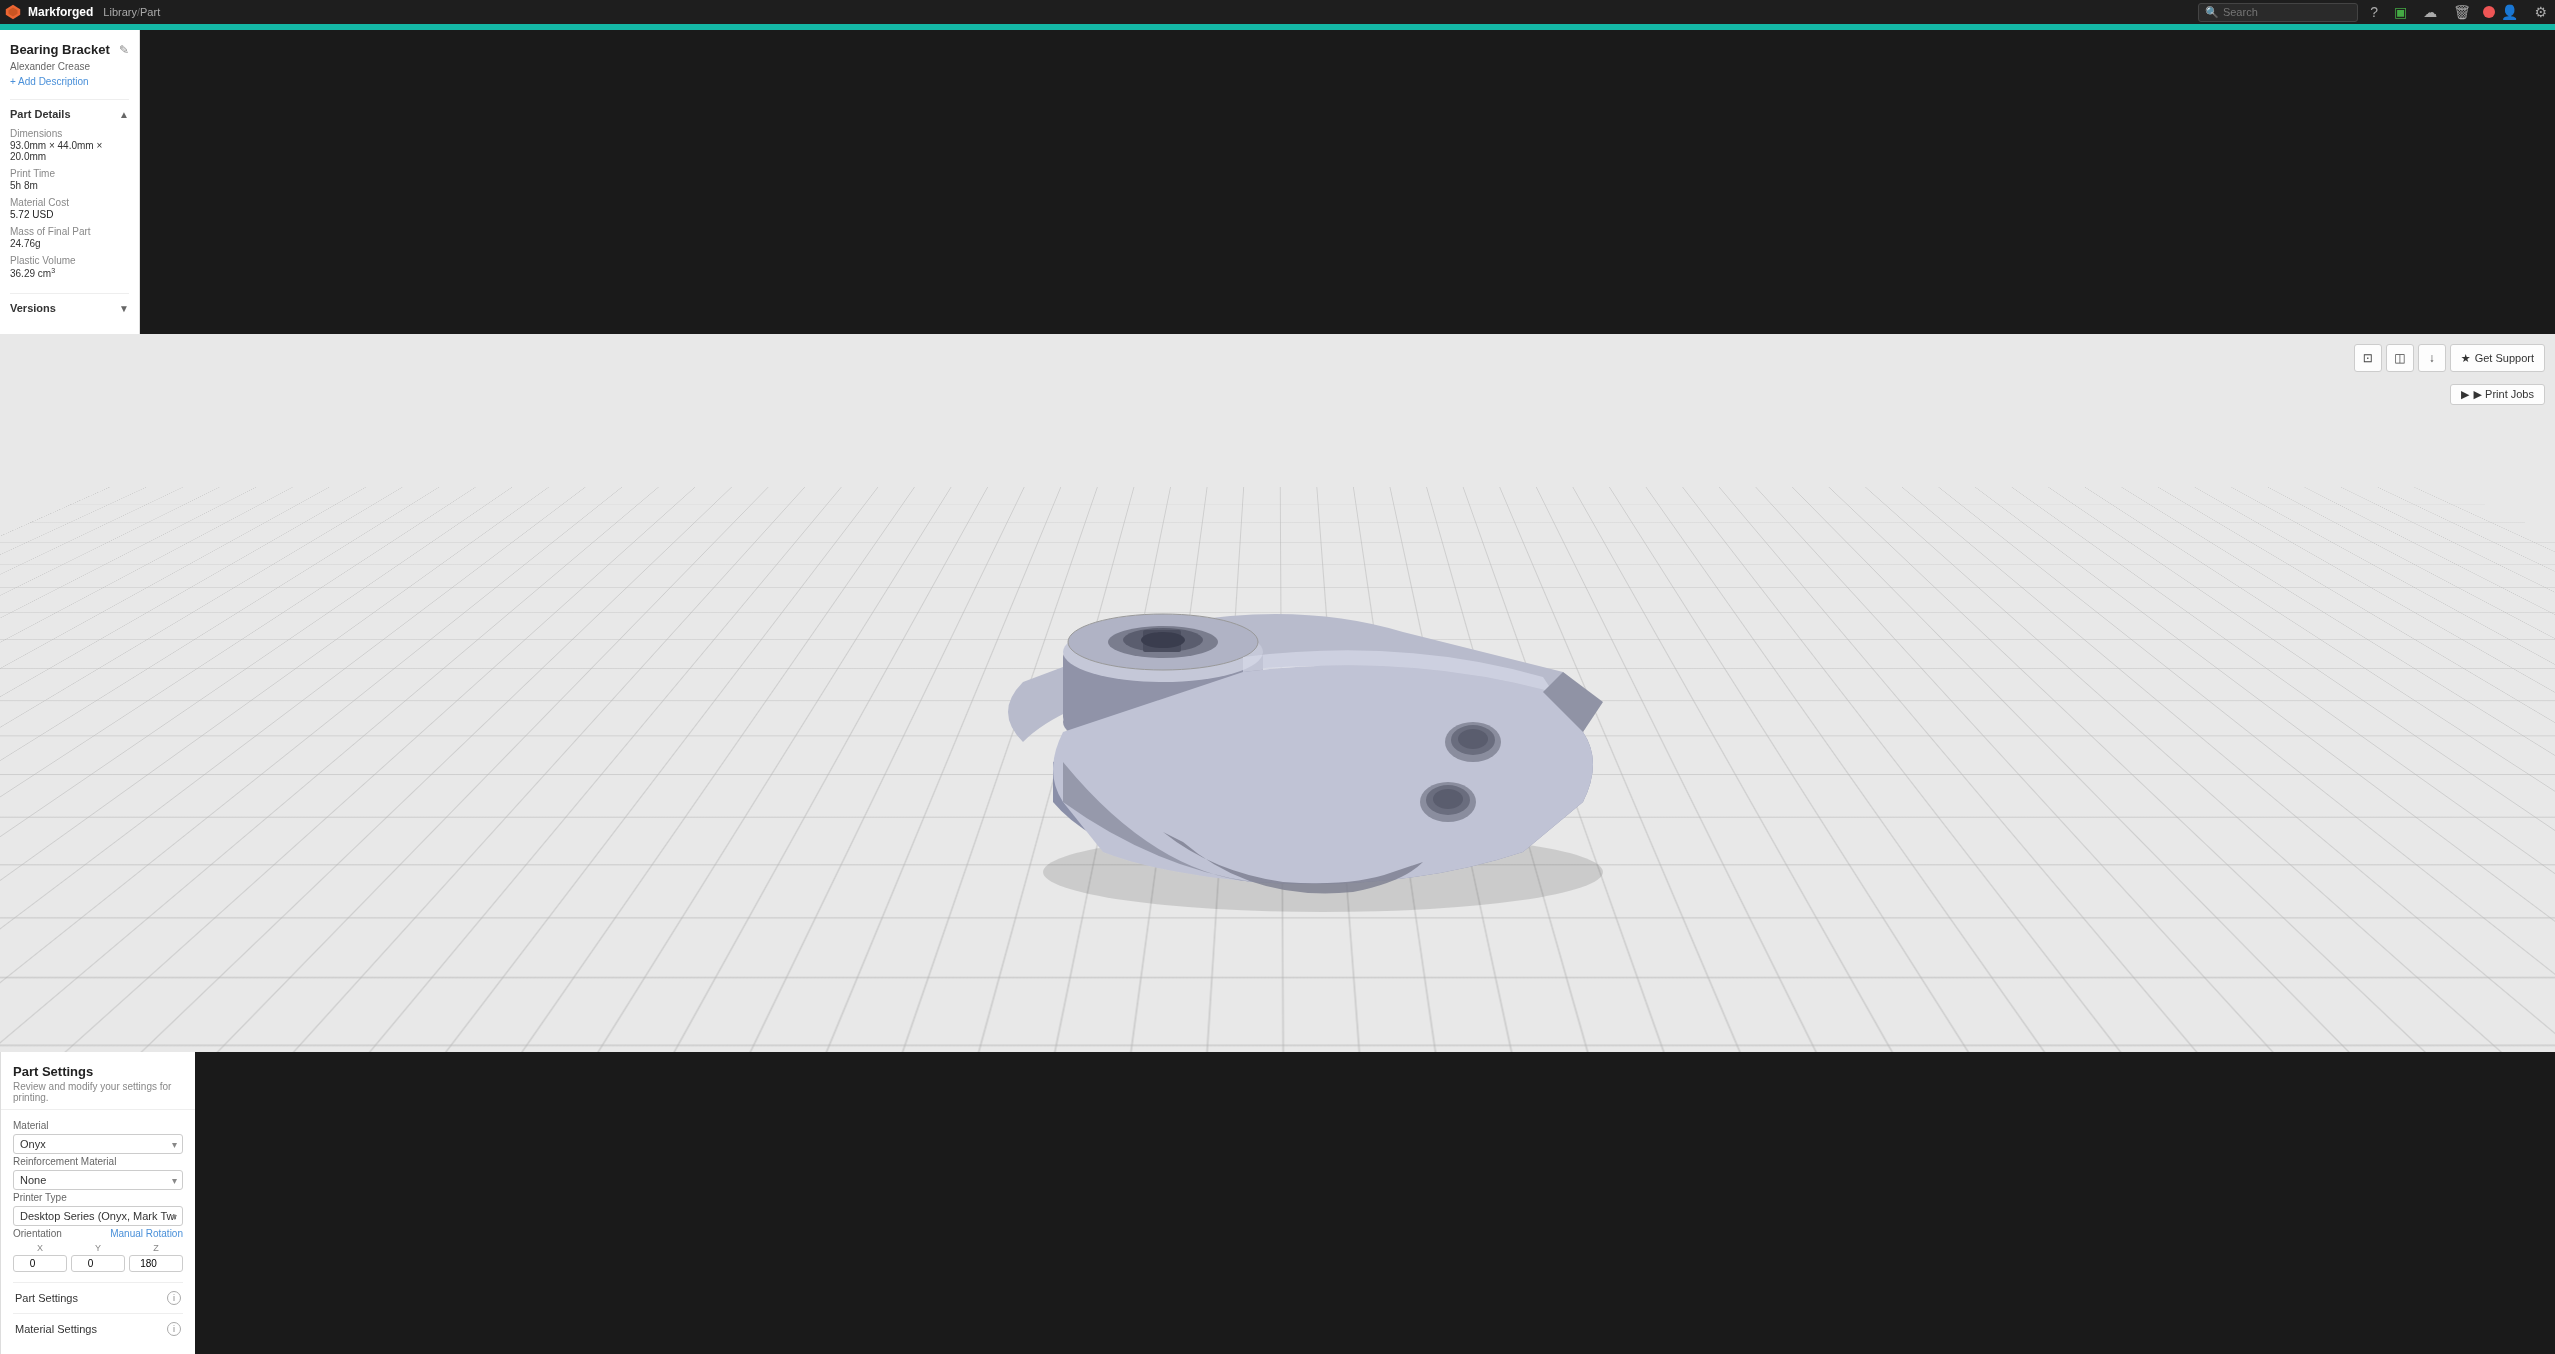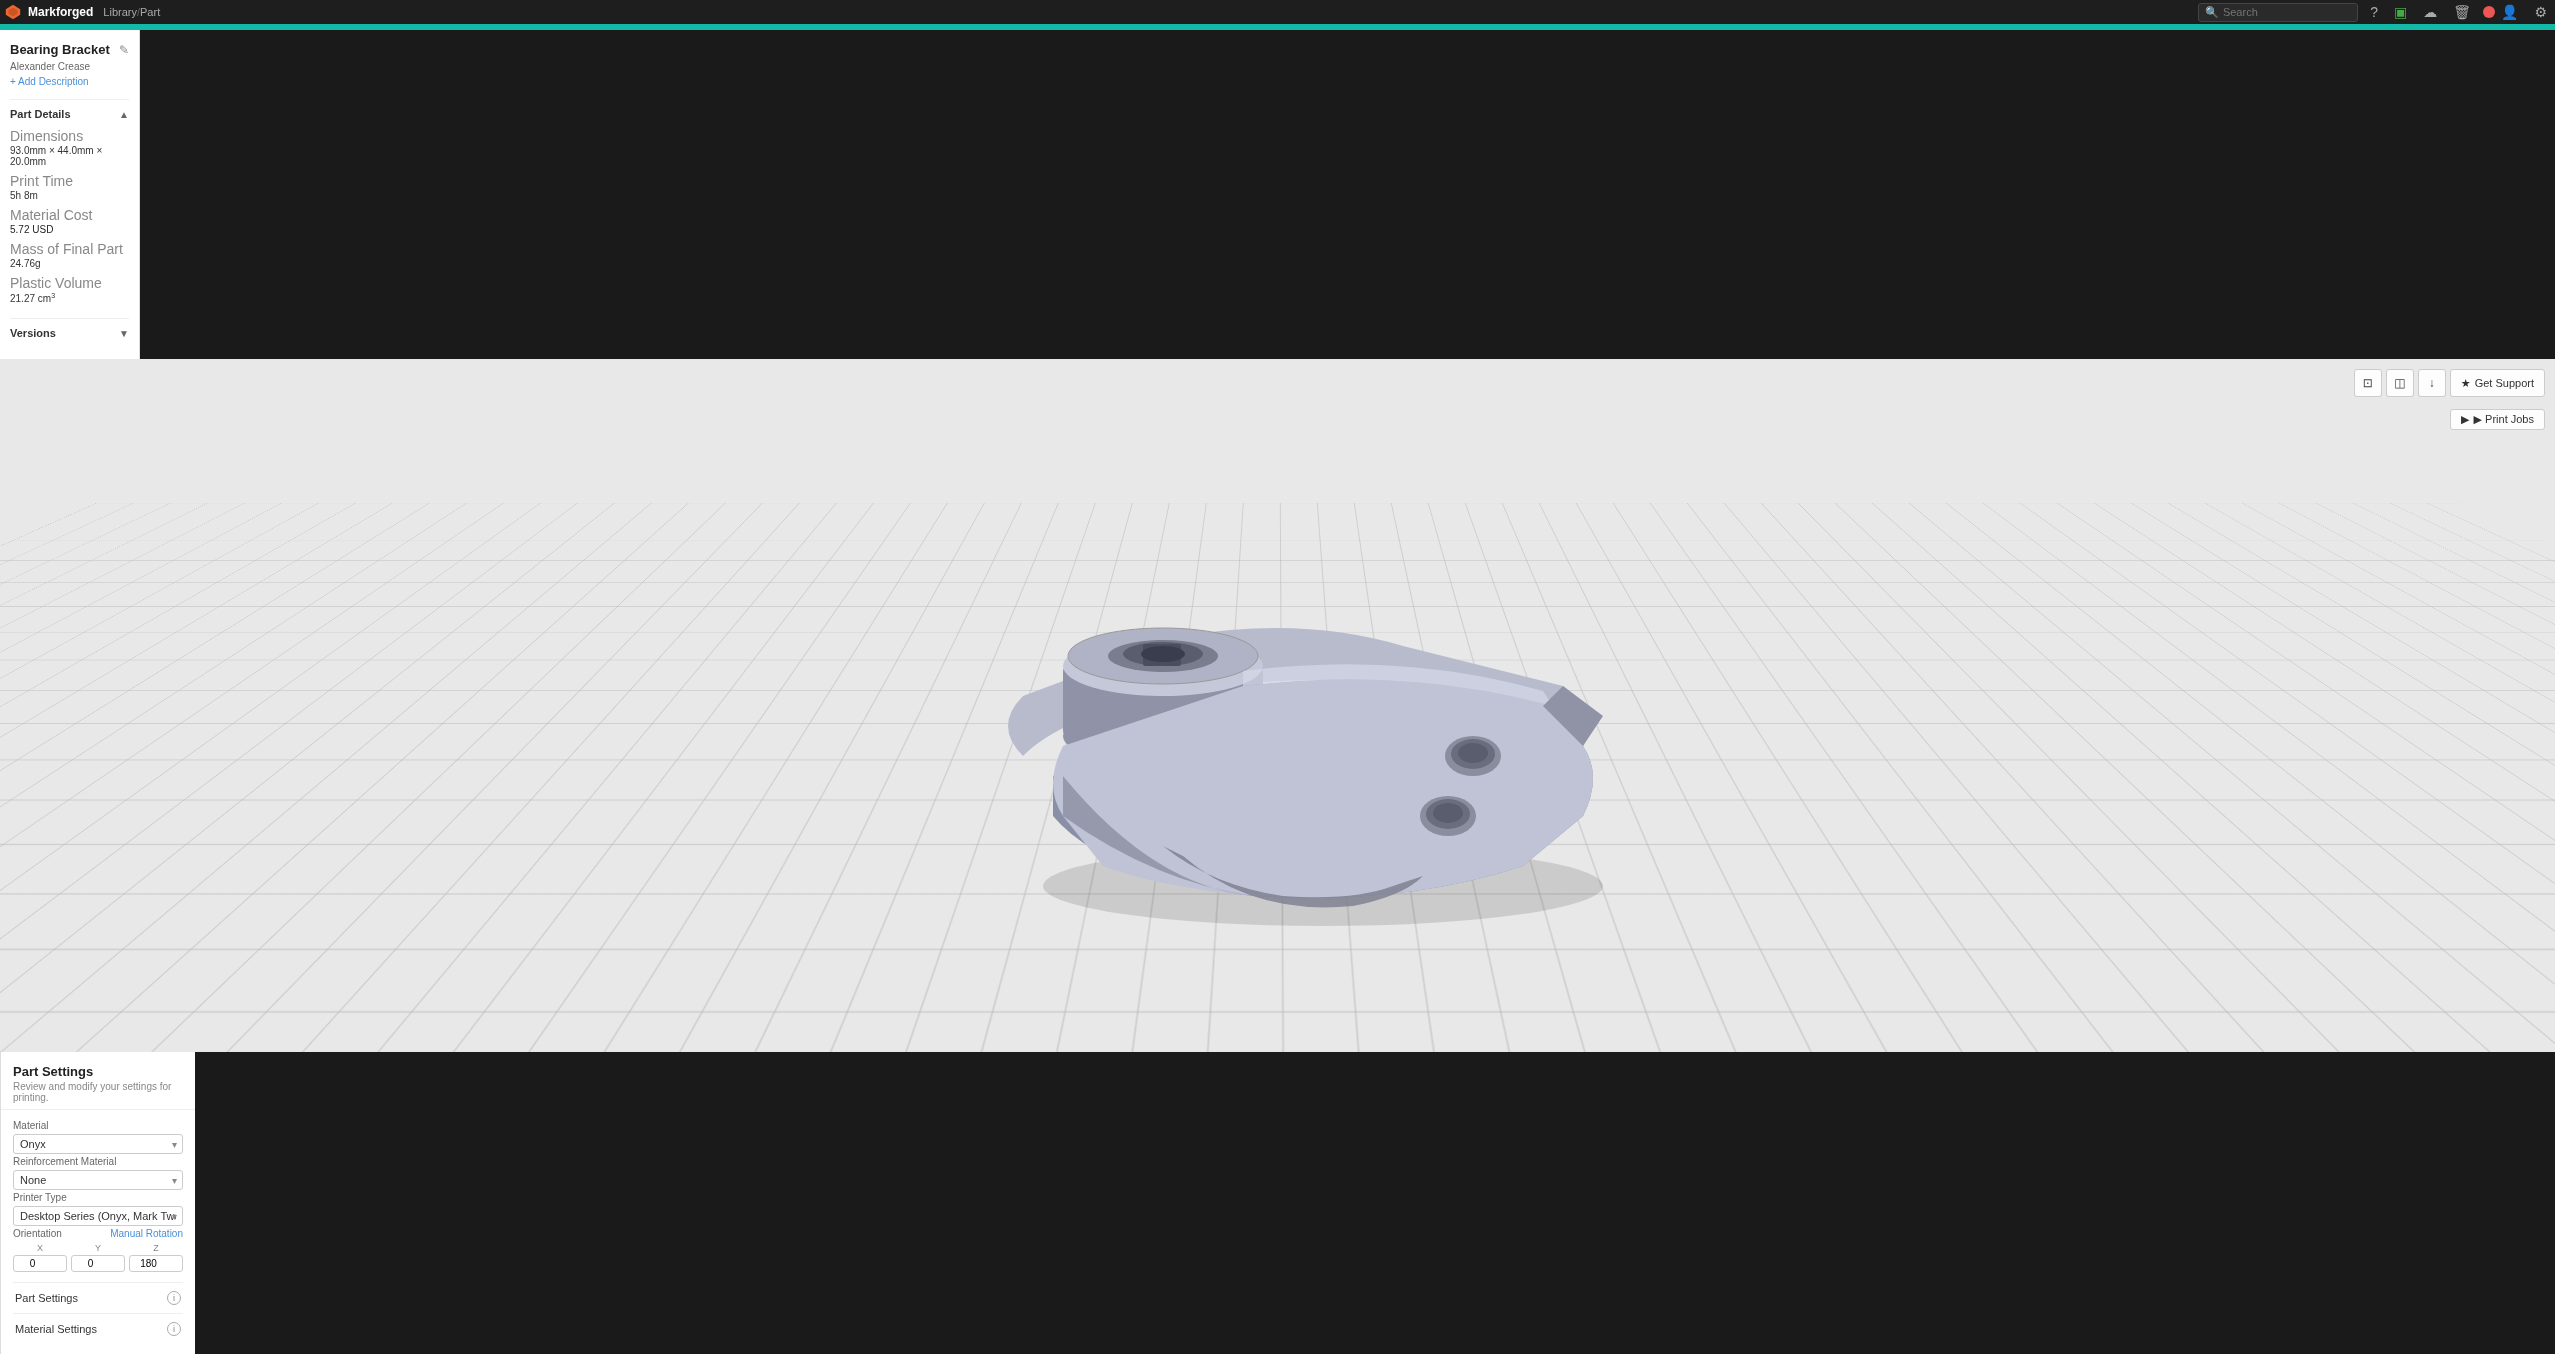--- a/index.html
+++ b/index.html
@@ -125,21 +125,21 @@
       margin-bottom: 8px;
       cursor: pointer;
     }
     .section-header-title {
       font-size: 11px;
       font-weight: 600;
       color: #333;
     }
     .chevron { font-size: 10px; color: #666; }
     .detail-label {
-      font-size: 14px;
+      font-size: 10px;
       color: #888;
       margin-top: 6px;
       margin-bottom: 1px;
     }
     .detail-value {
       font-size: 10px;
       color: #333;
     }
     .detail-value.highlight {
       color: #222;
@@ -437,21 +437,21 @@
       <div class="detail-value">5h 8m</div>
 
       <div class="detail-label">Material Cost</div>
       <div class="detail-value detail-value highlight">5.72 USD</div>
 
       <div class="detail-label">Mass of Final Part</div>
       <div class="detail-value">24.76g</div>
 
       <div class="detail-label">Plastic Volume</div>
       <div class="detail-value">
-        <span>21.27 cm</span><sup>3</sup>
+        <span>36.29 cm</span><sup>3</sup>
       </div>
     </div>
 
     <div class="section-header" style="margin-top:14px;">
       <span class="section-header-title">Versions</span>
       <span class="chevron">▼</span>
     </div>
   </div>
 
   <div id="viewport">

